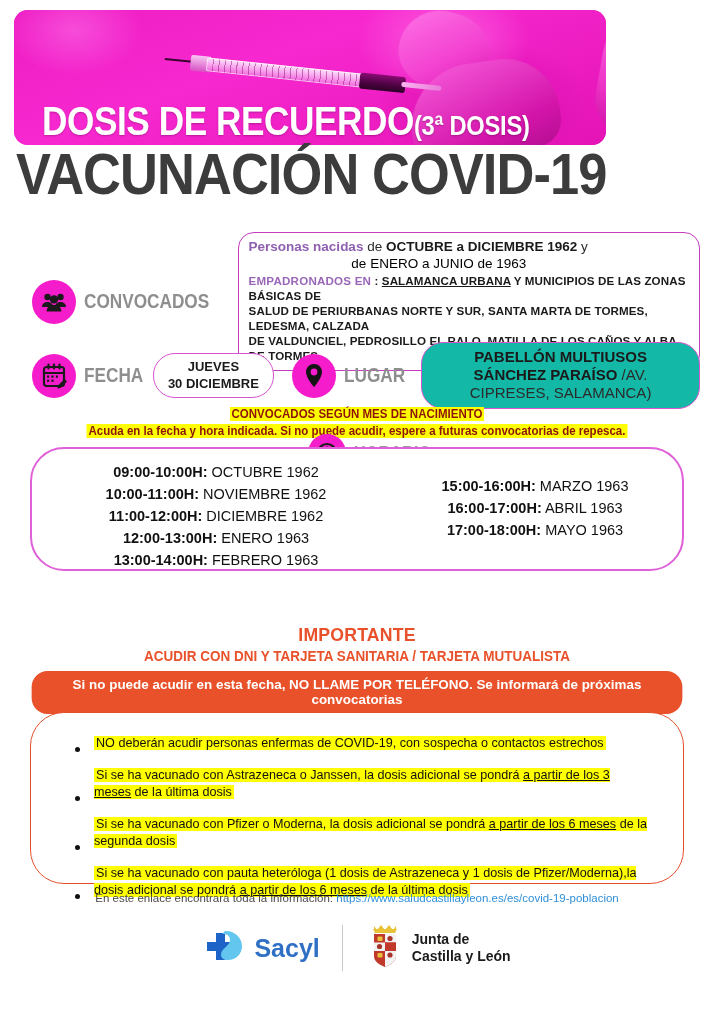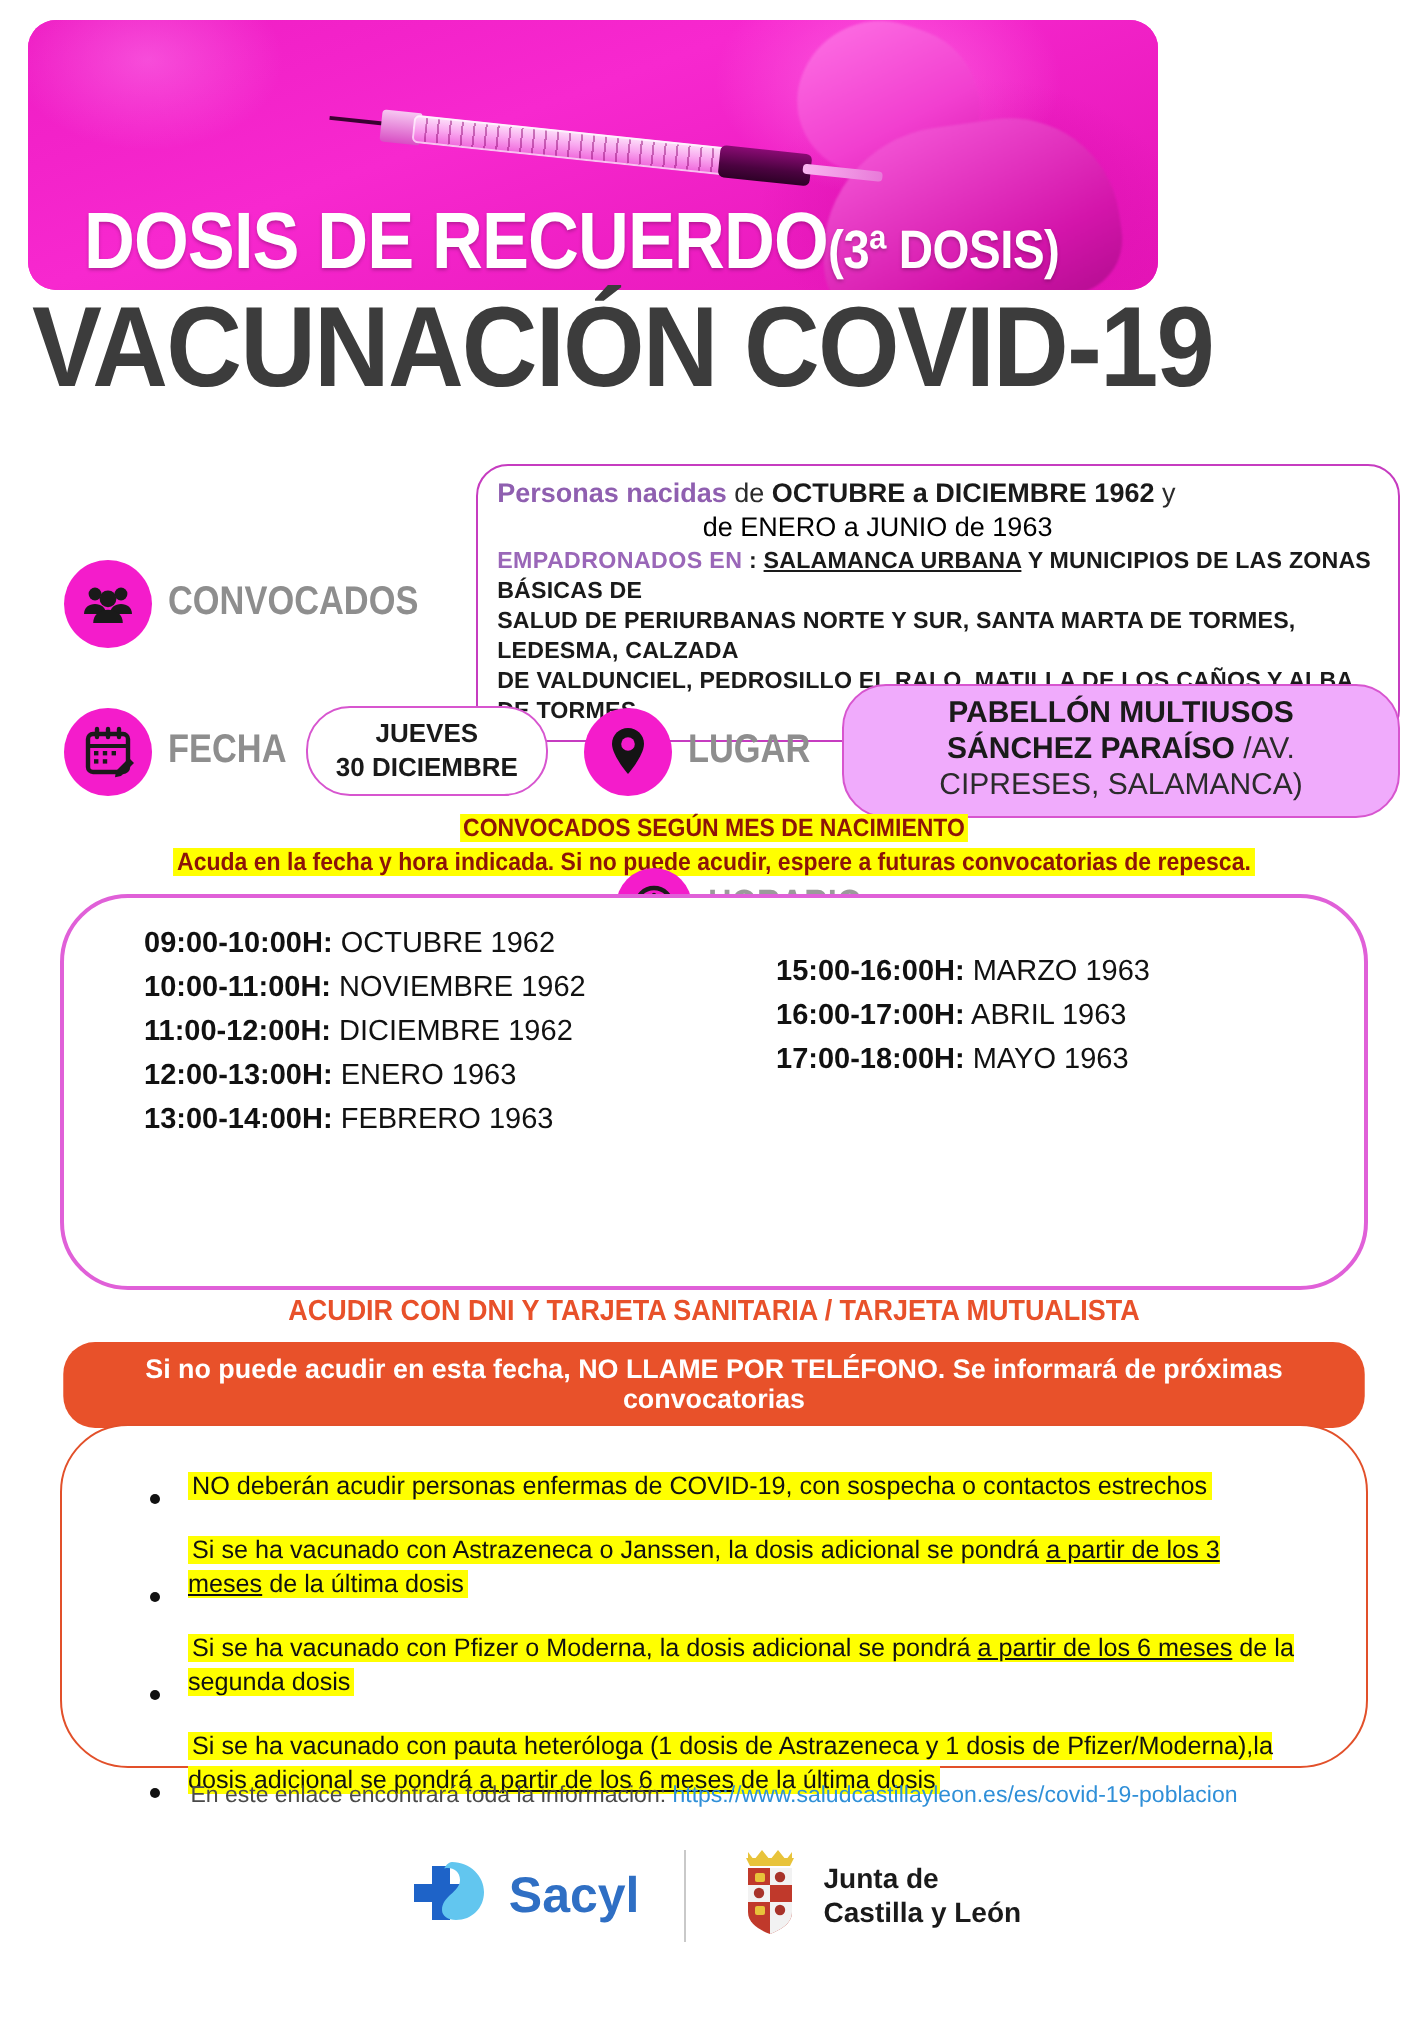--- a/index.html
+++ b/index.html
@@ -18,20 +18,21 @@
   
   .banner {
     position: absolute;
     left: 14px;
     top: 10px;
     width: 565px;
     height: 135px;
     border-radius: 14px;
     background: #f41ccb;
     overflow: hidden;
+    padding-left: 27px;
   }
   .banner-photo {
     position: absolute;
     inset: 0;
     background:
       radial-gradient(ellipse 120px 80px at 430px 30px, rgba(255,110,230,.75) 0%, rgba(244,28,203,0) 72%),
       radial-gradient(ellipse 150px 95px at 470px 95px, rgba(214,12,170,.85) 0%, rgba(244,28,203,0) 70%),
       radial-gradient(ellipse 70px 110px at 655px 70px, rgba(255,120,235,.7) 0%, rgba(244,28,203,0) 72%),
       radial-gradient(ellipse 90px 60px at 60px 20px, rgba(255,130,240,.45) 0%, rgba(244,28,203,0) 75%),
       linear-gradient(160deg, #ee1dc4 0%, #f728cf 40%, #e313b5 100%);
@@ -193,21 +194,21 @@
     font-weight: 700;
     font-size: 13px;
     line-height: 1.25;
     background: #fff;
     white-space: nowrap;
   }
   .lugar-box {
     border: 1.6px solid #d755cf;
     border-radius: 22px;
     padding: 5px 16px 6px 16px;
-    background: #f0abfc;
+    background: #14b8a6;
     flex: 1 1 auto;
     margin-left: 6px;
     text-align: center;
   }
   .lugar-box .b { color: #1a1a1a; font-weight: 700; font-size: 15px; line-height: 1.2; }
   .lugar-box .n { color: #2b2b2b; font-weight: 400; font-size: 15px; line-height: 1.2; }
 
   
   .notice {
     position: absolute;
@@ -236,27 +237,28 @@
   }
   .horario-row .icon-circle { width: 38px; height: 38px; }
   .horario-row .row-label { font-size: 19px; color: #9a9a9a; }
 
   
   .sched {
     position: absolute;
     left: 30px;
     top: 447px;
     width: 654px;
-    height: 198px;
+    height: 124px;
     border: 2px solid #e060d8;
     border-radius: 34px;
     background: #ffffff;
     box-sizing: border-box;
     display: flex;
     z-index: 2;
+    text-align: center;
   }
   .sched-col {
     padding-top: 12px;
     box-sizing: border-box;
   }
   .sched-col.left { width: 330px; padding-left: 40px; }
   .sched-col.right { width: 324px; padding-left: 28px; padding-top: 26px; }
   .sched-line {
     font-size: 14.5px;
     line-height: 1.52;

